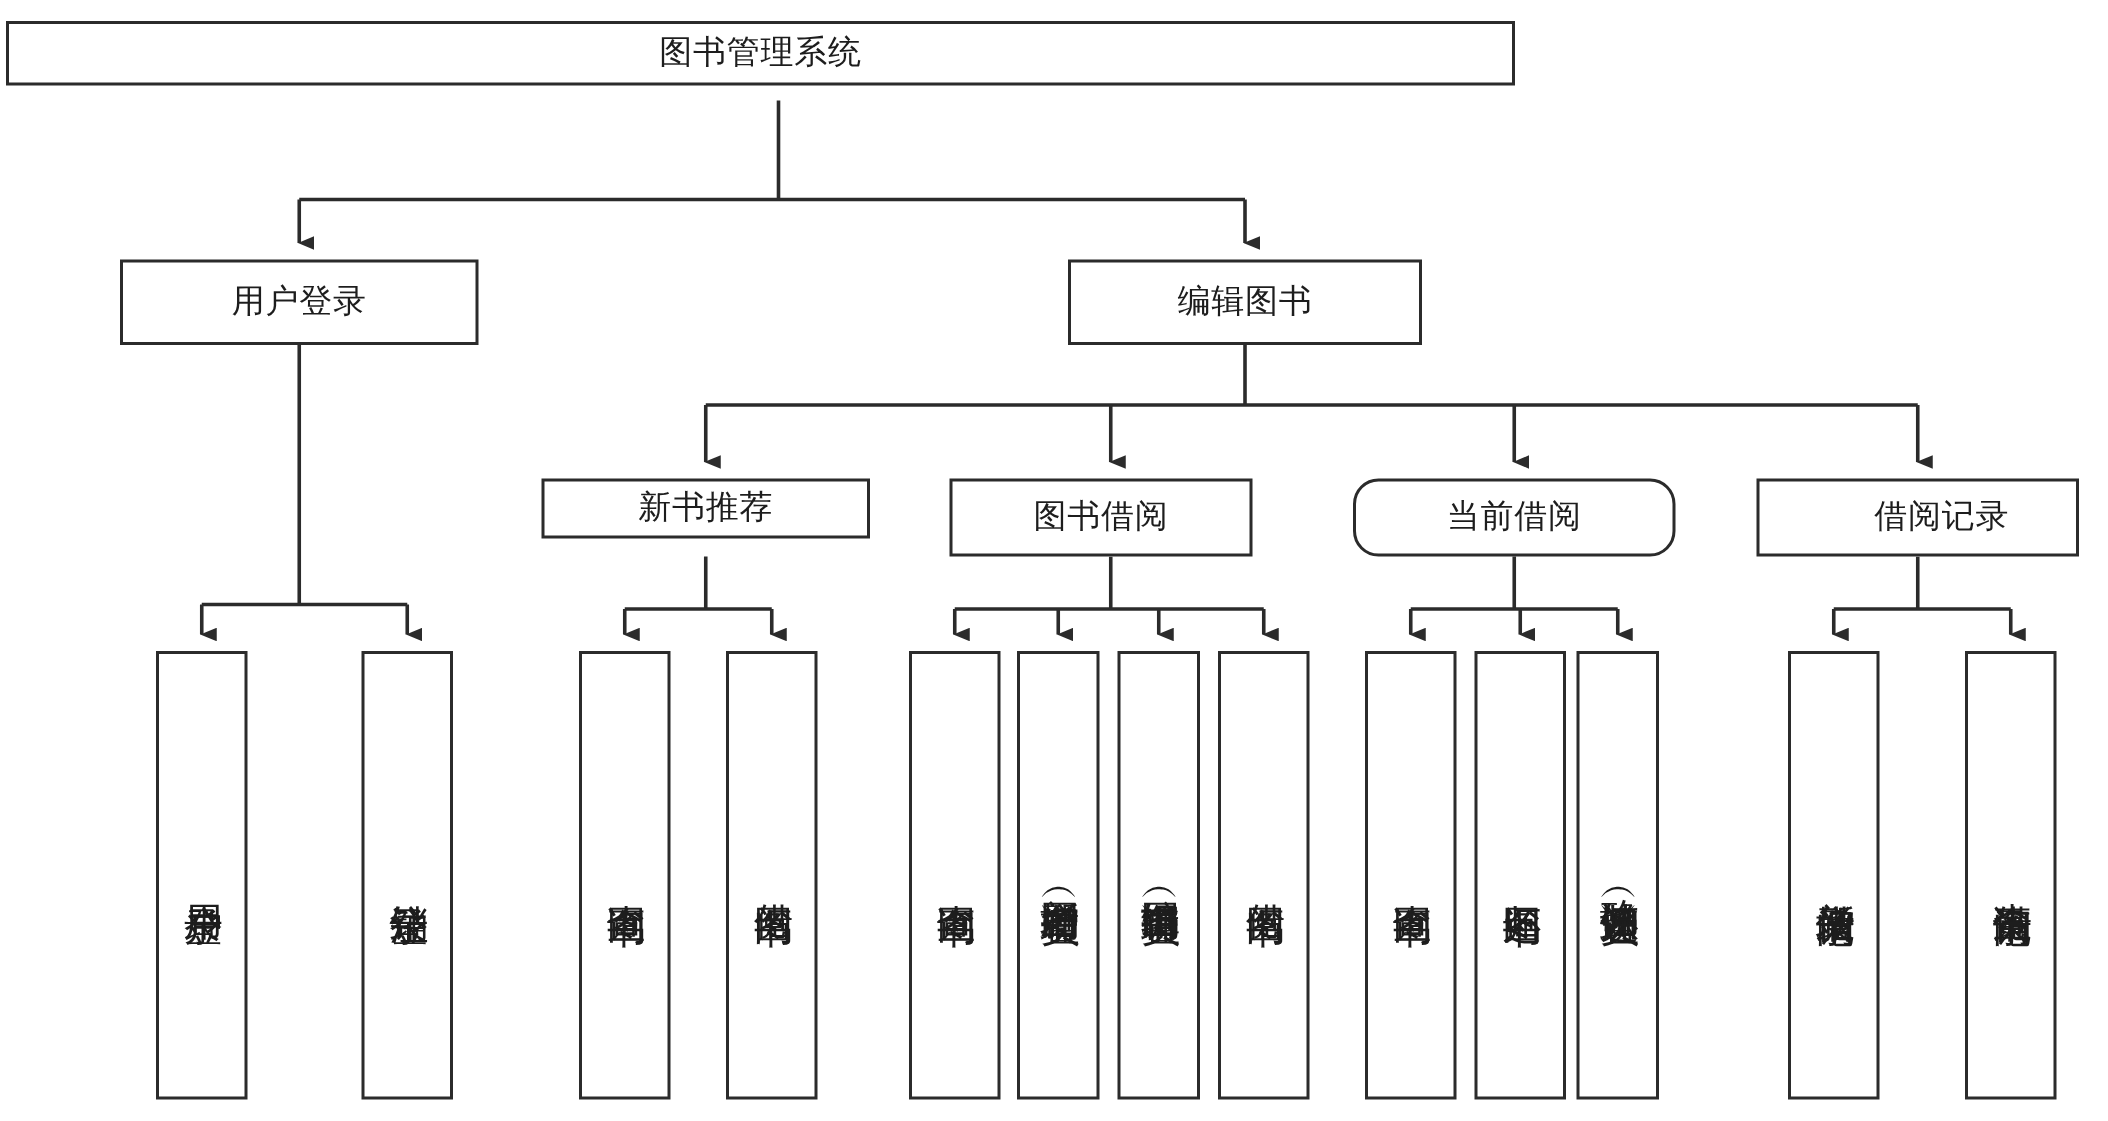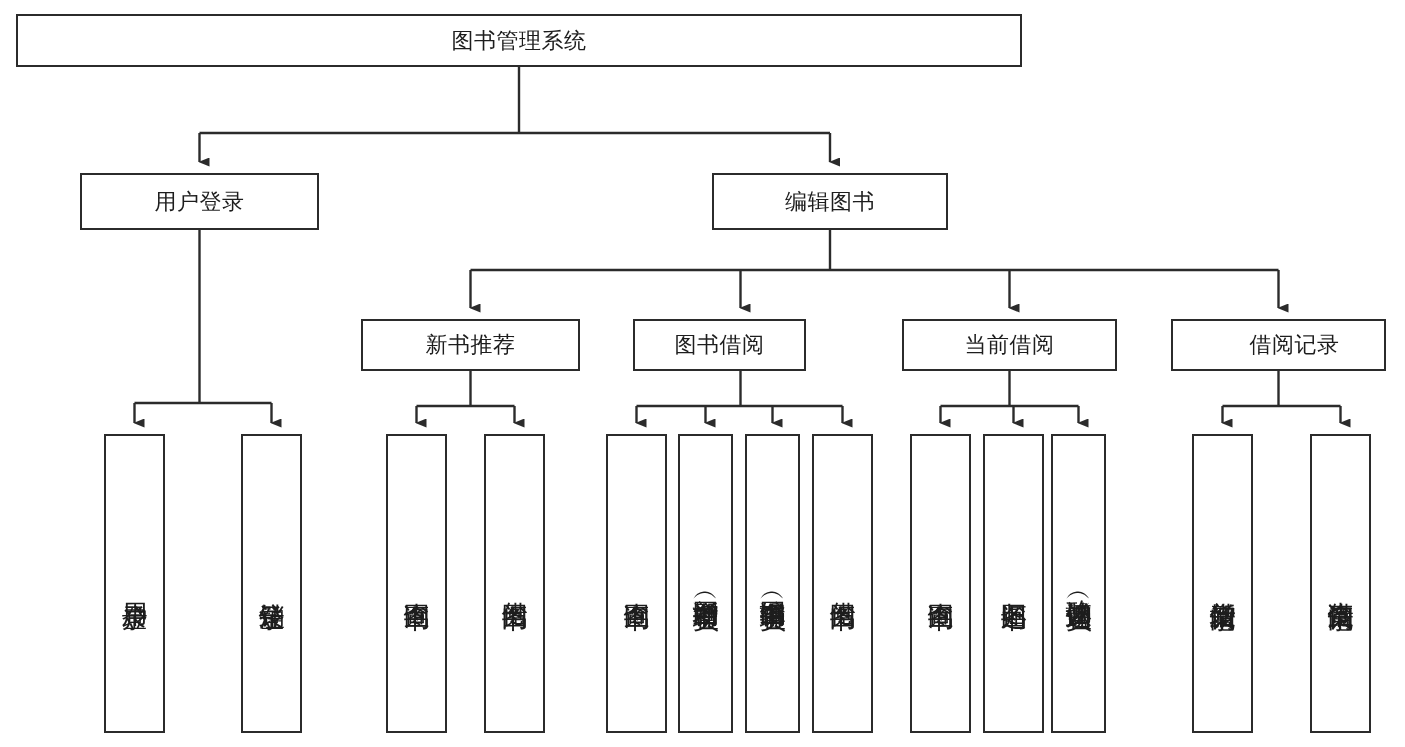--- a/index.html
+++ b/index.html
@@ -112,36 +112,36 @@
         <path d="M 1013.5 406 L 1013.5 423" marker-end="url(#arrowhead)"></path>
         <path d="M 1078.5 406 L 1078.5 423" marker-end="url(#arrowhead)"></path>
         <path d="M 1278.5 371 L 1278.5 406"></path>
         <path d="M 1222.5 406 L 1340.5 406"></path>
         <path d="M 1222.5 406 L 1222.5 423" marker-end="url(#arrowhead)"></path>
         <path d="M 1340.5 406 L 1340.5 423" marker-end="url(#arrowhead)"></path>
       </g>
   </svg>
 
   <div id="node-layer">
-      <div class="node horizontal" style="left: 16px; top: 14px; width: 1006px; height: 53px;">
+      <div class="node horizontal" style="left: 4px; top: 14px; width: 1006px; height: 43px;">
         <span class="node-label">图书管理系统</span>
       </div>
       <div class="node horizontal" style="left: 80px; top: 173px; width: 239px; height: 57px;">
         <span class="node-label">用户登录</span>
       </div>
       <div class="node horizontal" style="left: 712px; top: 173px; width: 236px; height: 57px;">
         <span class="node-label">编辑图书</span>
       </div>
-      <div class="node horizontal" style="left: 361px; top: 319px; width: 219px; height: 52px;">
+      <div class="node horizontal" style="left: 361px; top: 319px; width: 219px; height: 40px;">
         <span class="node-label">新书推荐</span>
       </div>
-      <div class="node horizontal" style="left: 633px; top: 319px; width: 173px; height: 52px; align-items: center;">
+      <div class="node horizontal" style="left: 633px; top: 319px; width: 202px; height: 52px; align-items: center;">
         <span class="node-label">图书借阅</span>
       </div>
-      <div class="node horizontal" style="left: 902px; top: 319px; width: 215px; height: 52px;">
+      <div class="node horizontal" style="left: 902px; top: 319px; width: 215px; height: 52px; border-radius: 17px;">
         <span class="node-label">当前借阅</span>
       </div>
       <div class="node horizontal" style="left: 1171px; top: 319px; width: 215px; height: 52px; padding-left: 32px;">
         <span class="node-label">借阅记录</span>
       </div>
       <div class="node vertical" style="left: 104px; top: 434px; width: 61px; height: 299px;">
         <span class="node-label">用户登录</span>
       </div>
       <div class="node vertical" style="left: 241px; top: 434px; width: 61px; height: 299px;">
         <span class="node-label">注销登录</span>

